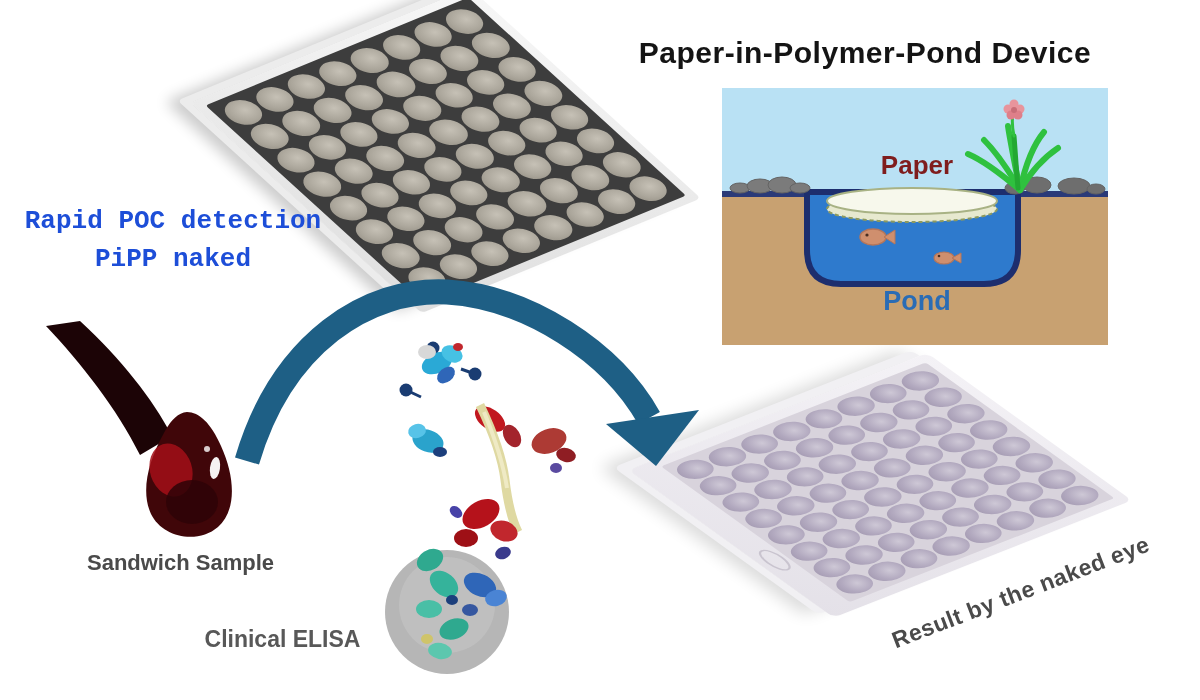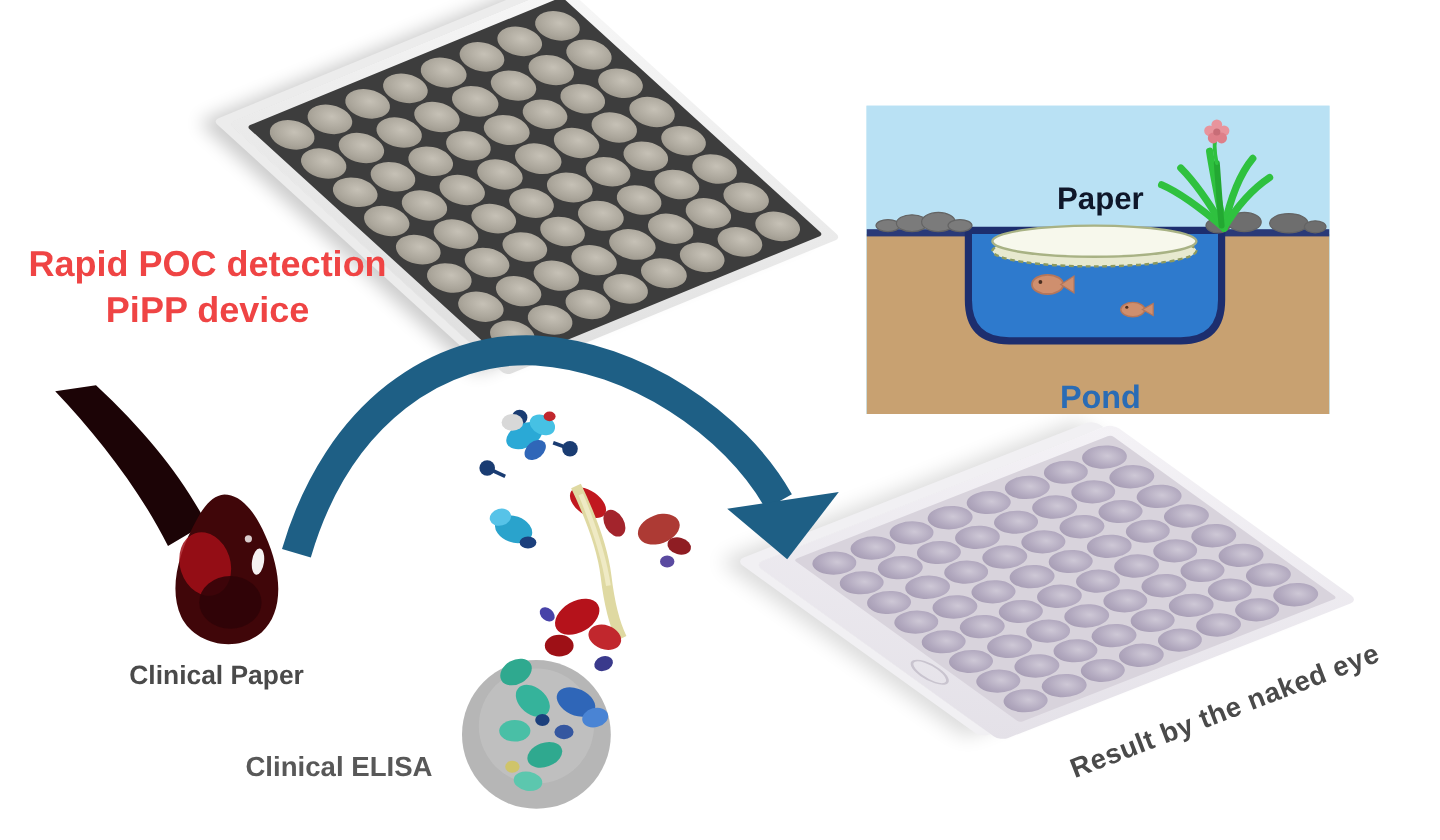--- a/index.html
+++ b/index.html
@@ -24,31 +24,31 @@
   .plate__surface{width:100%;height:100%;display:grid;gap:3px;padding:7px;box-sizing:border-box;border-radius:3px;}
   .plate--input .plate__surface{background:#3d3d3d;}
   .plate--result .plate__surface{background:#d8d3dc;gap:2px;padding:5px;}
   .well{border-radius:50%;}
   .plate--input .well{background:radial-gradient(circle at 45% 40%,#c6c1b6 0%,#aba69b 55%,#8f8a7f 100%);}
   .plate--result .well{background:radial-gradient(circle at 50% 42%,#cec8d6 0%,#b2a9bf 55%,#a096ae 100%);}
   .plate__notch{position:absolute;bottom:6px;left:58%;width:30px;height:13px;border:2px solid #c9c4cf;border-radius:50%;}
 
   
   .label{position:absolute;font-weight:bold;text-align:center;z-index:4;}
-  .label--headline{left:8px;top:202px;width:330px;font-size:30px;line-height:38px;color:#ef4444;}
+  .label--headline{left:8px;top:202px;width:330px;font-size:26px;line-height:38px;color:#1d4ed8;font-family:Liberation Mono, monospace;}
   .label--title{left:598px;top:36px;width:534px;font-size:30px;color:#141414;letter-spacing:.5px;z-index:2;}
   .label--clinical{left:63px;top:550px;width:235px;font-size:22px;color:#4a4a4a;}
   .label--sandwich{left:160px;top:626px;width:245px;font-size:23px;color:#585858;z-index:2;}
   .label--result{left:893px;top:628px;width:330px;font-size:23px;color:#4a4a4a;transform:rotate(-21deg);transform-origin:0 50%;letter-spacing:.5px;text-align:left;}
 
   
   .pond-panel{position:absolute;left:722px;top:88px;width:386px;height:257px;overflow:hidden;z-index:1;background:var(--sky,#b9e1f4);}
   .pond-panel svg{position:absolute;left:0;top:0;}
-  .pond-panel .label--paper{position:absolute;left:115px;top:62px;width:160px;font-size:26px;font-weight:bold;color:#0f172a;text-align:center;z-index:2;}
-  .pond-panel .label--pond{position:absolute;left:110px;top:198px;width:170px;font-size:27px;font-weight:bold;color:#2a6cb5;text-align:center;z-index:2;margin-top:30px;}
+  .pond-panel .label--paper{position:absolute;left:115px;top:62px;width:160px;font-size:26px;font-weight:bold;color:#7f1d1d;text-align:center;z-index:2;}
+  .pond-panel .label--pond{position:absolute;left:110px;top:198px;width:170px;font-size:27px;font-weight:bold;color:#2a6cb5;text-align:center;z-index:2;}
 
   
   #art-overlay{position:absolute;left:0;top:0;z-index:3;pointer-events:none;}
 </style>
 </head>
 <body>
 
 <div id="stage">
 
   <div class="plate plate--input">
@@ -185,23 +185,24 @@
         <div class="well"></div>
         <div class="well"></div>
         <div class="well"></div>
         <div class="well"></div>
       </div>
     <div class="plate__notch"></div>
   </div>
 
   <div class="label label--headline">
     <div>Rapid POC detection</div>
-    <div>PiPP device</div>
+    <div>PiPP naked</div>
   </div>
 
+  <div class="label label--title">Paper-in-Polymer-Pond Device</div>
 
   <div class="pond-panel">
     <svg width="386" height="257" viewBox="0 0 386 257">
       <rect x="0" y="0" width="386" height="257" style="fill:var(--sky,#b9e1f4)"></rect>
       <rect x="0" y="107" width="386" height="150" style="fill:var(--ground,#c8a171)"></rect>
       <rect x="0" y="103" width="386" height="6" fill="#2a3a78"></rect>
 
       <path d="M 85 104 L 296 104 L 296 162 Q 296 196 262 196 L 119 196 Q 85 196 85 162 Z" style="fill:var(--pond_water,#2e7acd);stroke:var(--pond_border,#1d2e6e)" stroke-width="6" stroke-linejoin="round"></path>
 
       <g>
@@ -304,17 +305,17 @@
       <ellipse cx="496" cy="598" rx="11" ry="8" fill="#4a84d4" transform="rotate(-15 496 598)"></ellipse>
       <ellipse cx="470" cy="610" rx="8" ry="6" fill="#3557a0"></ellipse>
     </g>
 
     <g>
       <path d="M 247 461 C 282 342 368 288 447 292 C 528 297 612 352 649 418" style="stroke:var(--arrow,#1e5f85)" stroke-width="25" fill="none"></path>
       <polygon points="606,424 699,410 656,466" style="fill:var(--arrow,#1e5f85)"></polygon>
     </g>
   </svg>
 
-  <div class="label label--clinical">Clinical Paper</div>
+  <div class="label label--clinical">Sandwich Sample</div>
   <div class="label label--sandwich">Clinical ELISA</div>
   <div class="label label--result">Result by the naked eye</div>
 
 </div>
 
 </body></html>

